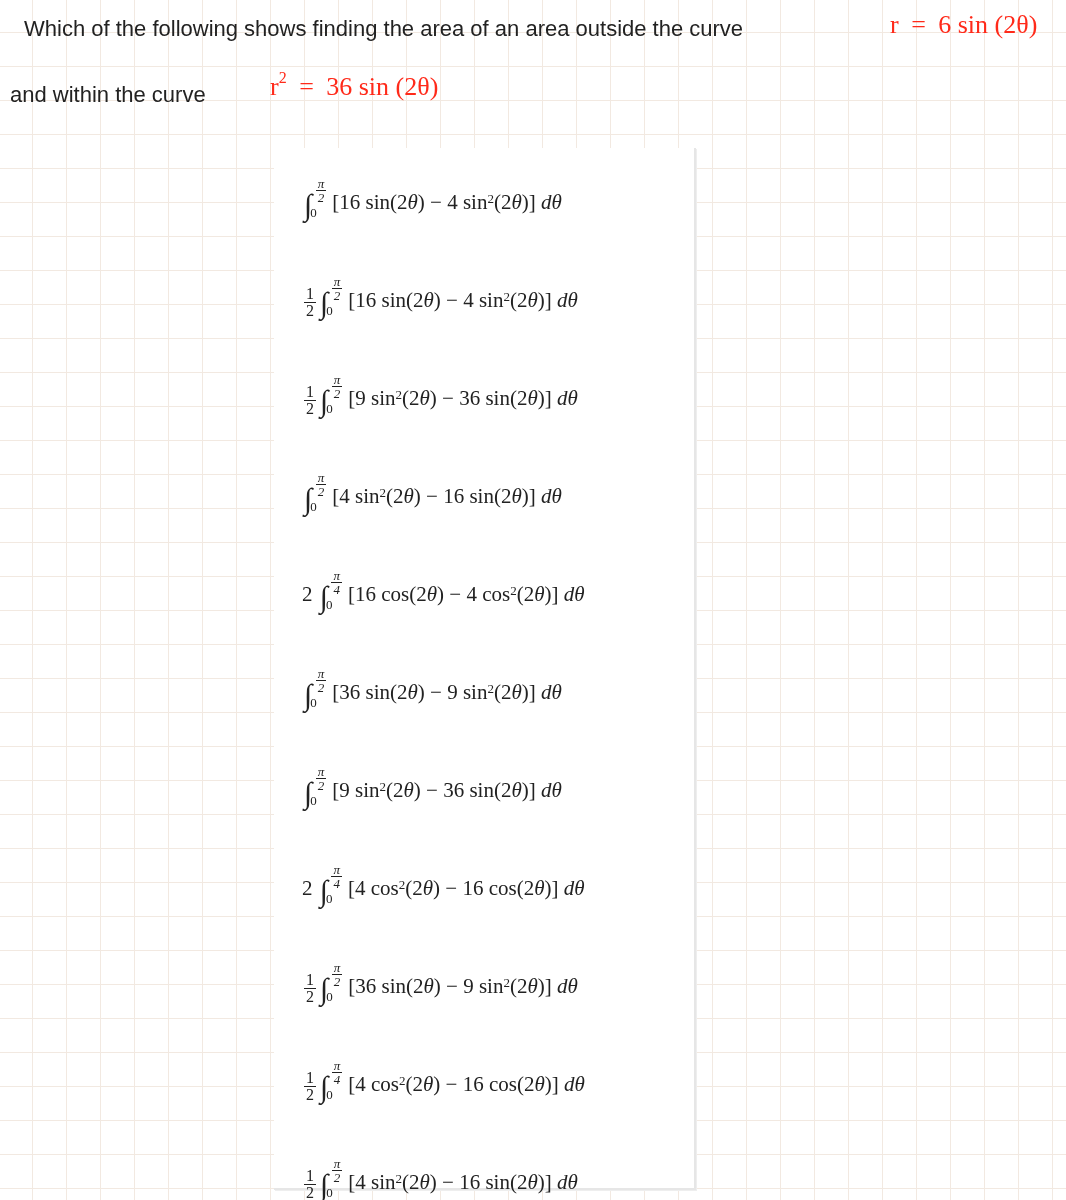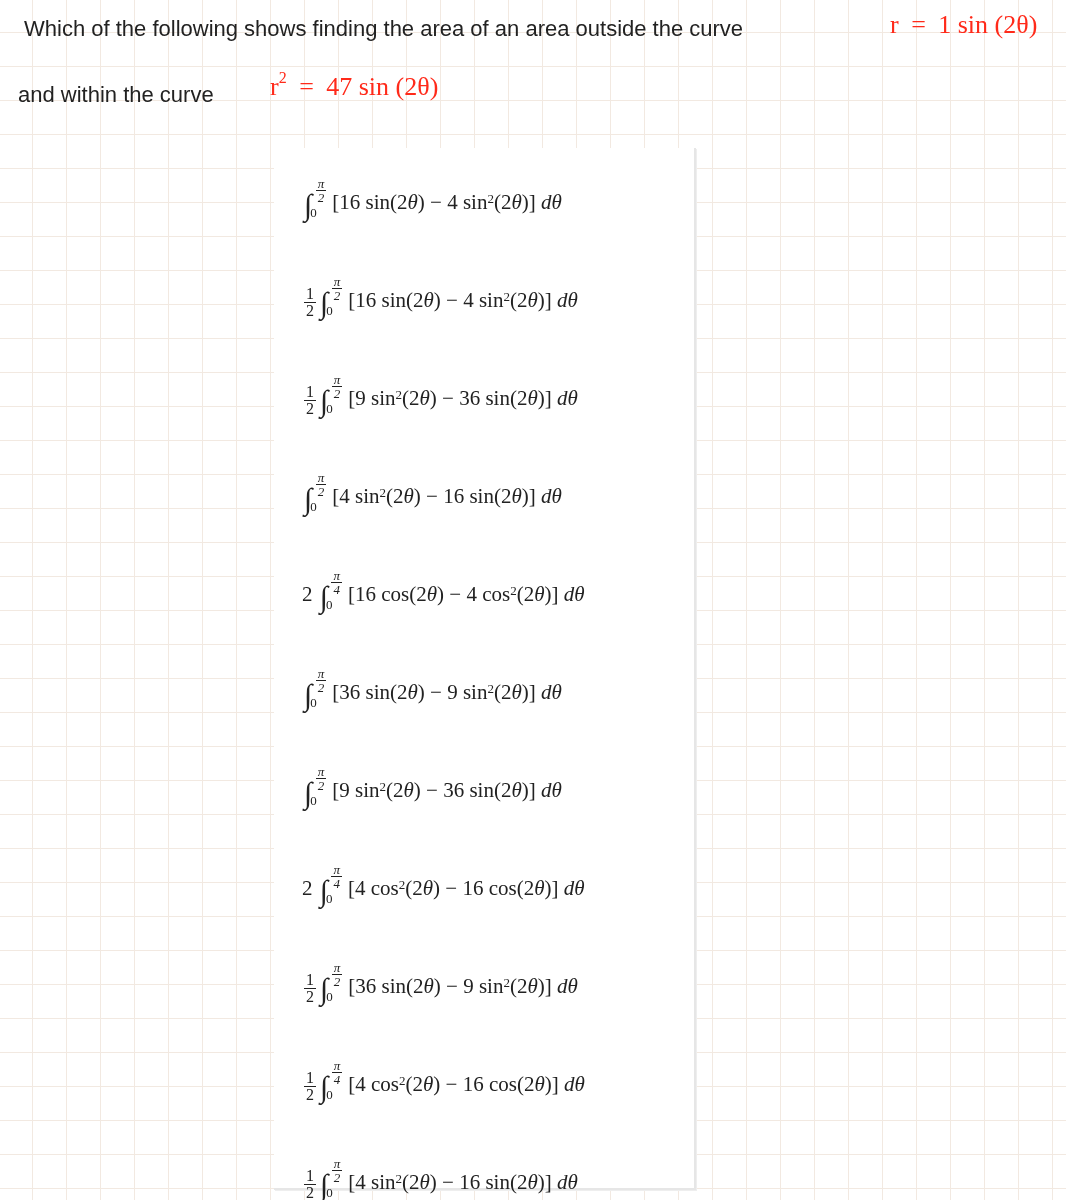--- a/index.html
+++ b/index.html
@@ -30,21 +30,20 @@
     position: absolute;
     top: 16px;
     left: 24px;
     font-size: 22px;
   }
   .question-line2 {
     position: absolute;
     top: 82px;
     left: 10px;
     font-size: 22px;
-    margin-left: 8px;
   }
   .hand-red {
     font-family: "Comic Sans MS", "Segoe Script", cursive;
     color: #ff2a1a;
     font-size: 26px;
   }
   .hand-red-sup {
     font-family: "Comic Sans MS", "Segoe Script", cursive;
     color: #ff2a1a;
     font-size: 16px;
@@ -132,29 +131,29 @@
 
 <div class="paper"></div>
 
 <div class="content">
 
   <div class="question-line1">Which of the following shows finding the area of an area outside the curve</div>
 
   <div class="eq1">
     <span class="hand-red">r</span>
     <span class="hand-red" style="margin:0 8px">=</span>
-    <span class="hand-red">1 sin (2θ)</span>
+    <span class="hand-red">6 sin (2θ)</span>
   </div>
 
   <div class="question-line2">and within the curve</div>
 
   <div class="eq2">
     <span class="hand-red">r</span><span class="hand-red-sup">2</span>
     <span class="hand-red" style="margin:0 8px">=</span>
-    <span class="hand-red">47 sin (2θ)</span>
+    <span class="hand-red">36 sin (2θ)</span>
   </div>
 
   <div class="options-panel">
     <div class="options-inner" id="options-inner">
         <div class="opt"><span class="int">∫</span><span class="sub0">0</span><span style="display:inline-block;vertical-align:14px;margin-left:-6px;margin-right:4px"><span class="fr lim"><span class="n"><span class="i">π</span></span><span class="d">2</span></span></span><span>[16 sin(2<span class="i">θ</span>) − 4 sin<span class="sq">2</span>(2<span class="i">θ</span>)] <span class="i">d<span class="i">θ</span></span></span></div>
         <div class="opt"><span class="fr "><span class="n">1</span><span class="d">2</span></span><span class="int">∫</span><span class="sub0">0</span><span style="display:inline-block;vertical-align:14px;margin-left:-6px;margin-right:4px"><span class="fr lim"><span class="n"><span class="i">π</span></span><span class="d">2</span></span></span><span>[16 sin(2<span class="i">θ</span>) − 4 sin<span class="sq">2</span>(2<span class="i">θ</span>)] <span class="i">d<span class="i">θ</span></span></span></div>
         <div class="opt"><span class="fr "><span class="n">1</span><span class="d">2</span></span><span class="int">∫</span><span class="sub0">0</span><span style="display:inline-block;vertical-align:14px;margin-left:-6px;margin-right:4px"><span class="fr lim"><span class="n"><span class="i">π</span></span><span class="d">2</span></span></span><span>[9 sin<span class="sq">2</span>(2<span class="i">θ</span>) − 36 sin(2<span class="i">θ</span>)] <span class="i">d<span class="i">θ</span></span></span></div>
         <div class="opt"><span class="int">∫</span><span class="sub0">0</span><span style="display:inline-block;vertical-align:14px;margin-left:-6px;margin-right:4px"><span class="fr lim"><span class="n"><span class="i">π</span></span><span class="d">2</span></span></span><span>[4 sin<span class="sq">2</span>(2<span class="i">θ</span>) − 16 sin(2<span class="i">θ</span>)] <span class="i">d<span class="i">θ</span></span></span></div>
         <div class="opt">2 <span class="int">∫</span><span class="sub0">0</span><span style="display:inline-block;vertical-align:14px;margin-left:-6px;margin-right:4px"><span class="fr lim"><span class="n"><span class="i">π</span></span><span class="d">4</span></span></span><span>[16 cos(2<span class="i">θ</span>) − 4 cos<span class="sq">2</span>(2<span class="i">θ</span>)] <span class="i">d<span class="i">θ</span></span></span></div>
         <div class="opt"><span class="int">∫</span><span class="sub0">0</span><span style="display:inline-block;vertical-align:14px;margin-left:-6px;margin-right:4px"><span class="fr lim"><span class="n"><span class="i">π</span></span><span class="d">2</span></span></span><span>[36 sin(2<span class="i">θ</span>) − 9 sin<span class="sq">2</span>(2<span class="i">θ</span>)] <span class="i">d<span class="i">θ</span></span></span></div>

